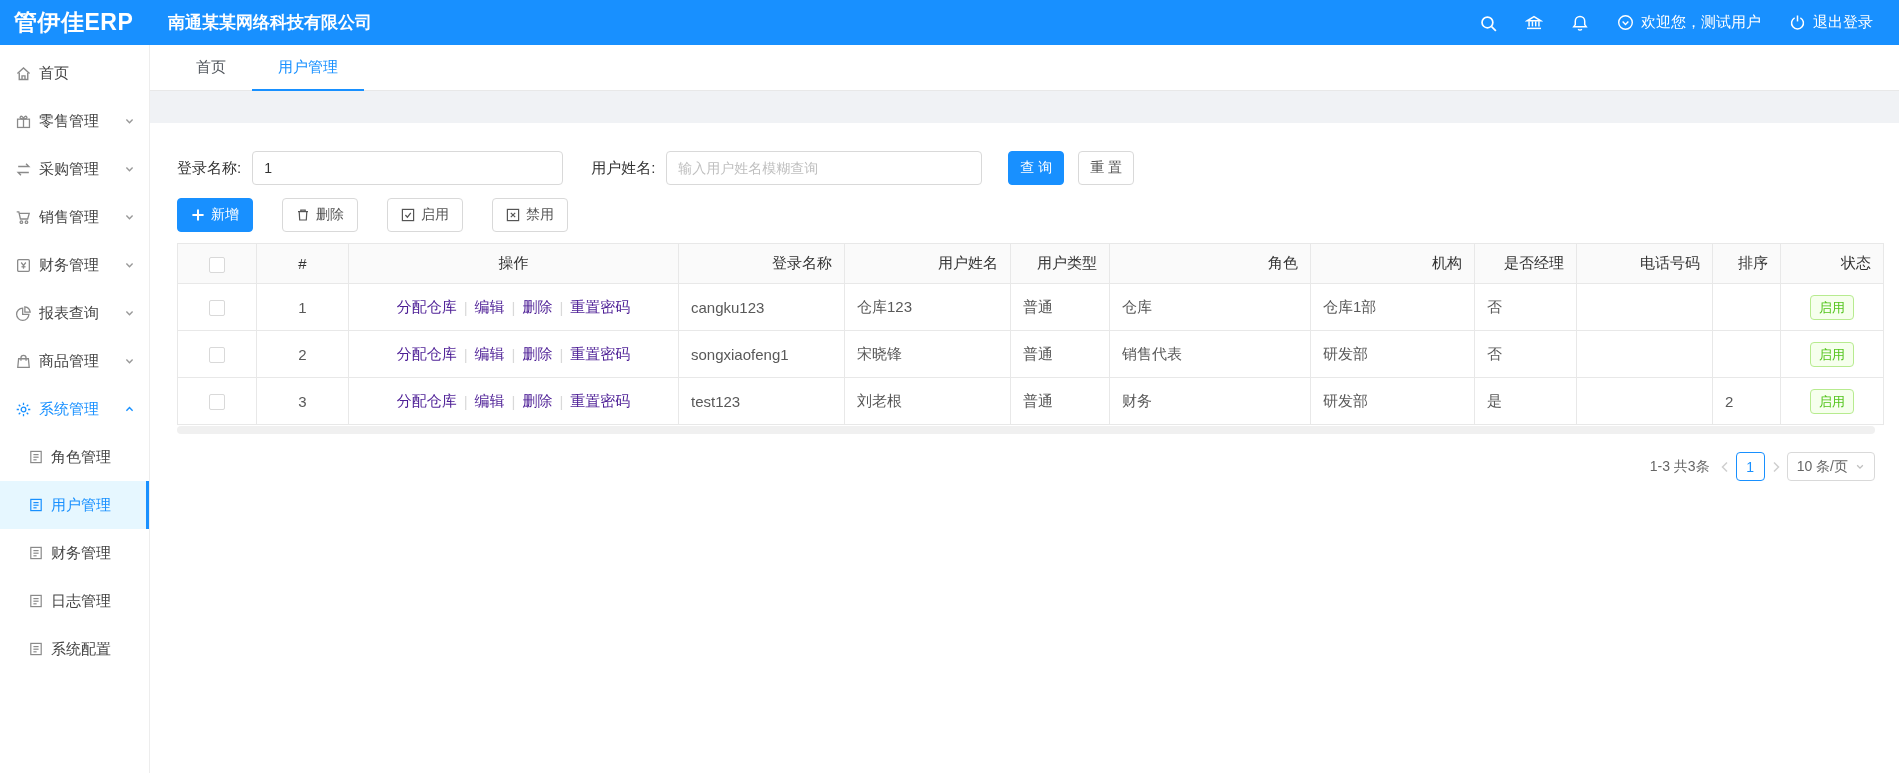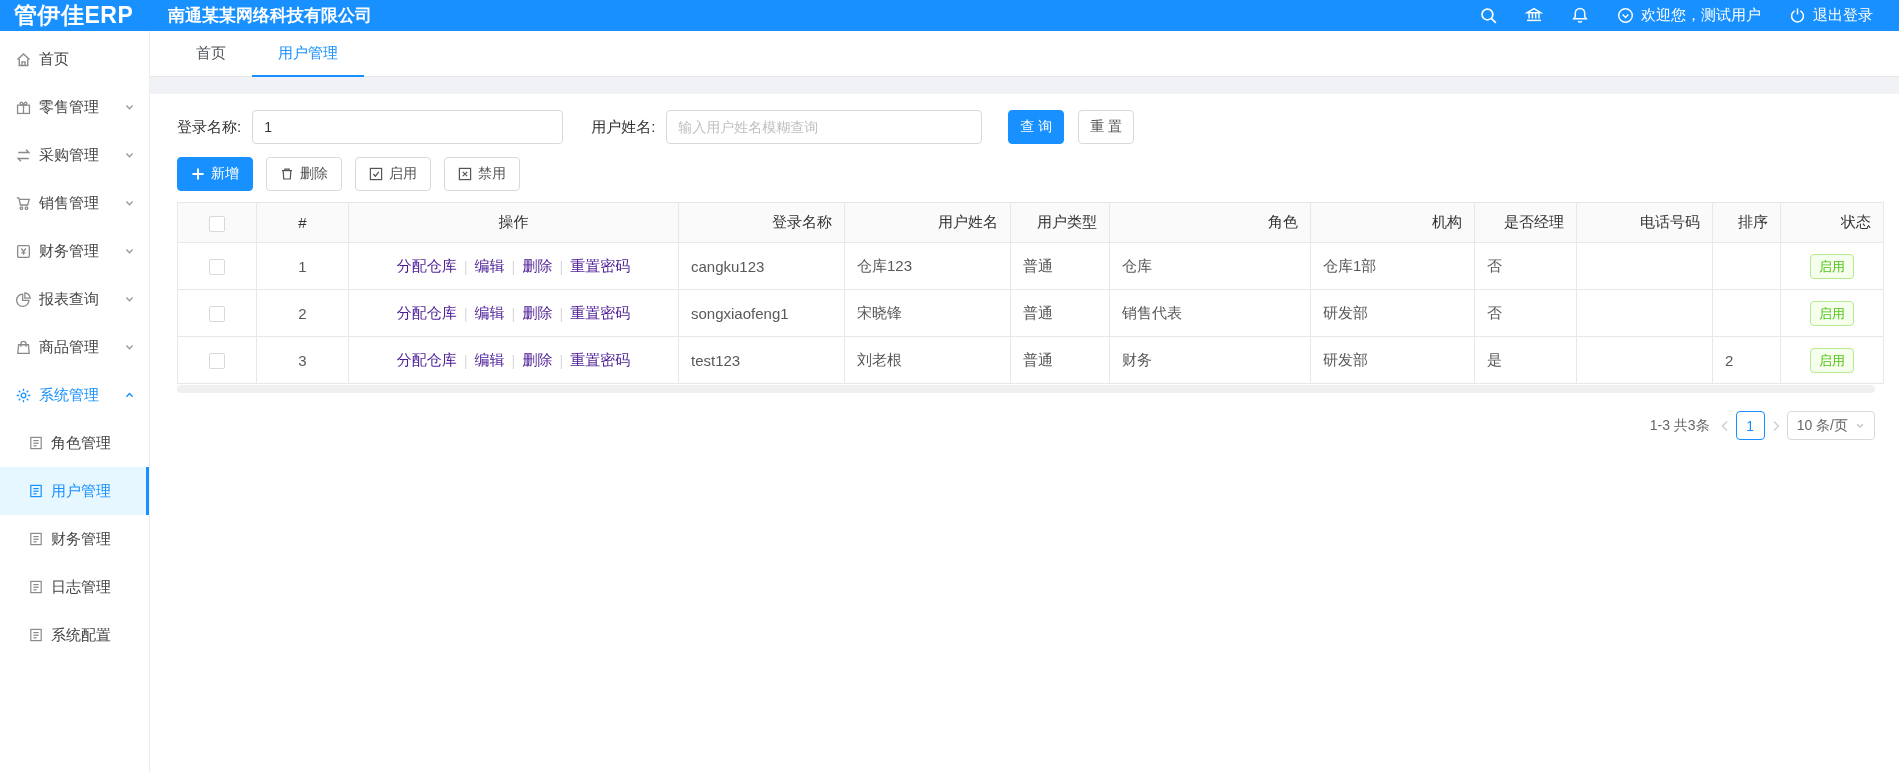--- a/index.html
+++ b/index.html
@@ -5,30 +5,30 @@
   * { box-sizing: border-box; margin: 0; padding: 0; }
   html,body { width:1899px; height:773px; overflow:hidden; }
   body {
     font-family: "Liberation Sans", "DejaVu Sans", sans-serif;
     background:#fff; color:#333; font-size:15px;
   }
   .app { width:1899px; height:773px; display:flex; flex-direction:column; }
 
   
   .topbar {
-    height:31px; flex:none; background:#1890ff; color:#fff;
+    height:45px; flex:none; background:#1890ff; color:#fff;
     display:flex; align-items:center;
   }
   .logo {
     width:150px; flex:none; padding-left:14px;
     font-size:23px; font-weight:bold; letter-spacing:.5px; white-space:nowrap;
   }
   .company { font-size:17px; font-weight:600; margin-left:18px; white-space:nowrap; }
   .topbar-spacer { flex:1; }
-  .topbar-right { display:flex; align-items:flex-start; gap:28px; padding-right:26px; font-size:15px; }
+  .topbar-right { display:flex; align-items:flex-end; gap:28px; padding-right:26px; font-size:15px; }
   .top-icon { display:inline-flex; width:18px; height:18px; color:#fff; cursor:pointer; }
   .top-icon svg { width:100%; height:100%; }
   .top-entry { display:flex; align-items:center; gap:7px; cursor:pointer; white-space:nowrap; }
   .top-entry .top-icon { width:17px; height:17px; }
 
   
   .main { flex:1; display:flex; min-height:0; }
   .sidebar {
     width:150px; flex:none; background:#fff; border-right:1px solid #ededed;
     padding-top:4px; overflow:hidden;
@@ -59,21 +59,21 @@
     height:46px; flex:none; background:#fff; border-bottom:1px solid #e8e8e8;
     display:flex; padding-left:20px;
   }
   .tab {
     height:46px; line-height:44px; padding:0 26px; font-size:15px; color:#51565c;
     cursor:pointer; border-bottom:2px solid transparent;
   }
   .tab.active { color:#1890ff; border-bottom-color:#1890ff; }
 
   
-  .panel { margin-top:17px; flex:1; background:#fff; padding:16px 24px 0 27px; overflow:hidden; }
+  .panel { margin-top:32px; flex:1; background:#fff; padding:28px 24px 0 27px; overflow:hidden; }
 
   .filter-row { display:flex; align-items:center; }
   .filter-label { font-size:15px; color:#333; margin-right:11px; white-space:nowrap; }
   .text-input {
     height:34px; border:1px solid #d9d9d9; border-radius:4px; padding:0 11px;
     font-size:14px; color:#333; outline:none; font-family:inherit;
   }
   .text-input::placeholder { color:#bfbfbf; }
   .input-login { width:311px; margin-right:28px; }
   .input-username { width:316px; margin-right:26px; }
@@ -82,21 +82,21 @@
     display:inline-flex; align-items:center; justify-content:center;
     border:1px solid #d9d9d9; background:#fff; color:#555; padding:0 11px;
     font-family:inherit; white-space:nowrap;
   }
   .btn-primary { background:#1890ff; border-color:#1890ff; color:#fff; }
   .btn-reset { margin-left:14px; }
   .btn .b-icon { width:14px; height:14px; display:inline-flex; margin-right:6px; }
   .btn .b-icon svg { width:100%; height:100%; }
   .btn-add .b-icon { color:#fff; }
 
-  .toolbar-row { display:flex; align-items:center; gap:13px; margin-top:13px; }
+  .toolbar-row { display:flex; align-items:center; gap:29px; margin-top:13px; }
   .toolbar-row .btn { padding:0 13px; }
 
   
   .table-wrap { margin-top:11px; }
   table { width:100%; border-collapse:collapse; table-layout:fixed; }
   th, td { border:1px solid #e8e8e8; font-weight:normal; font-size:15px; overflow:hidden; white-space:nowrap; }
   thead th { background:#fafafa; height:40px; color:#333; font-weight:500; padding:0 12px; text-align:right; }
   tbody td { height:47px; color:#595959; padding:0 12px; }
   th.c, td.c { text-align:center; padding:0 4px; }
   .checkbox {

